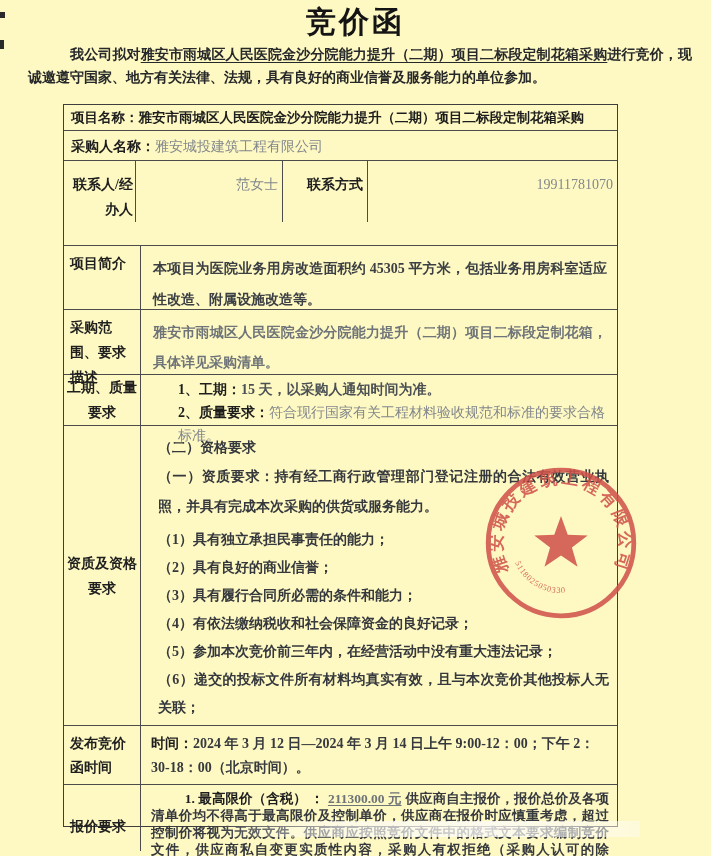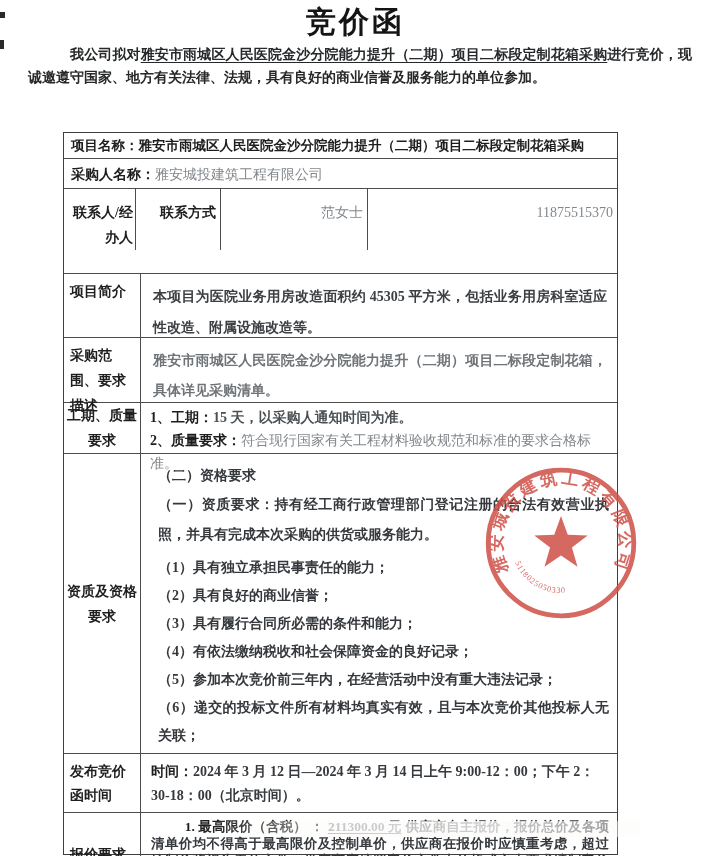--- a/index.html
+++ b/index.html
@@ -1,37 +1,37 @@
 <!DOCTYPE html>
 <html><head>
 <meta charset="utf-8">
 <style>
   html,body { margin:0; padding:0; background:#e8e8e6; }
   * { box-sizing:border-box; }
   .page {
     position:relative; width:711px; height:856px; margin:0 auto;
-    background:#ffffff; overflow:hidden;
+    background:#fef9c3; overflow:hidden;
     font-family:"Liberation Serif","DejaVu Serif",serif;
     color:#222;
   }
   .doc-title {
     position:absolute; top:2px; left:0; width:100%;
     margin:0; text-align:center; font-size:30px; font-weight:bold;
     letter-spacing:3px; color:#141414;
   }
   .intro {
     position:absolute; top:44px; left:28px; width:664px;
     margin:0; font-size:14px; line-height:22.5px; font-weight:600;
     color:#26282a; text-align:justify; text-indent:3em;
   }
   .intro .u { text-decoration:underline; text-underline-offset:3px; }
 
   
   .bid-table {
-    position:absolute; left:63px; top:132px; width:555px; height:723px;
+    position:absolute; left:63px; top:104px; width:555px; height:723px;
     border:1.6px solid #3e3e3e; background:transparent;
     font-size:14px;
     font-family:Liberation Serif, serif;
   }
   .row { display:flex; border-top:1px solid #4c4c4c; }
   .row:first-child { border-top:none; }
   .lbl {
     width:77px; flex:none; border-right:1px solid #4c4c4c;
     font-weight:bold; color:#1f1f1f; line-height:25px;
     padding:5px 2px 0 6px;
@@ -48,21 +48,21 @@
   .r3 { height:62px;text-align:right; }
   .r3 .c { border-right:1px solid #4c4c4c; padding:11px 4px 0 7px; line-height:25px; }
   .r3 .c1 { width:72px; flex:none; font-weight:bold; color:#1f1f1f; padding-right:2px; }
   .r3 .c2 { width:147px; flex:none; }
   .r3 .c3 { width:85px; flex:none; font-weight:bold; color:#1f1f1f; }
   .r3 .c4 { flex:1; border-right:none; padding-left:12px; }
   .r4 { height:64px;margin-top:23px; }
   .r4 .val { padding:7px 10px 0 12px; line-height:31px; color:#3c4044; font-weight:600; text-align:justify; }
   .r5 { height:65px; }
   .r5 .val { padding:8px 10px 0 12px; line-height:30px; color:#6f7478; font-weight:600; text-align:justify; }
-  .r6 { height:51px; }
+  .r6 { height:51px;gap:28px; }
   .r6 .val { padding:3px 8px 0 9px; line-height:23px; }
   .r7 { height:300px; }
   .r7 .val { padding:8px 8px 0 17px; overflow:hidden; }
   .q-item { line-height:28px; color:#35383c; font-weight:600; text-align:justify; }
   .q-item.para { line-height:30px; margin-bottom:4px; }
   .r8 { height:59px; }
   .r8 .lbl { line-height:24px; padding-top:6px; }
   .r8 .val { padding:6px 8px 0 10px; line-height:24px; color:#36393d; font-weight:600; }
   .r9 { height:67px; }
   .r9 .val { padding:5px 8px 0 10px; font-size:13.5px; line-height:17px; color:#36393d; font-weight:600; text-indent:2.5em; text-align:justify; }
@@ -102,23 +102,23 @@
     <div class="row r1">
       <div class="full"><span class="b">项目名称：</span><span>雅安市雨城区人民医院金沙分院能力提升（二期）项目二标段定制花箱采购</span></div>
     </div>
 
     <div class="row r2">
       <div class="full"><span class="b">采购人名称：</span><span class="light">雅安城投建筑工程有限公司</span></div>
     </div>
 
     <div class="row r3">
       <div class="c c1">联系人/经办人</div>
+      <div class="c c2 light">范女士</div>
       <div class="c c3">联系方式</div>
-      <div class="c c2 light">范女士</div>
-      <div class="c c4 light">11875515370</div>
+      <div class="c c4 light">19911781070</div>
     </div>
 
     <div class="row r4">
       <div class="lbl">项目简介</div>
       <div class="val">本项目为医院业务用房改造面积约 45305 平方米，包括业务用房科室适应性改造、附属设施改造等。</div>
     </div>
 
     <div class="row r5">
       <div class="lbl">采购范围、要求描述</div>
       <div class="val">雅安市雨城区人民医院金沙分院能力提升（二期）项目二标段定制花箱，具体详见采购清单。</div>

